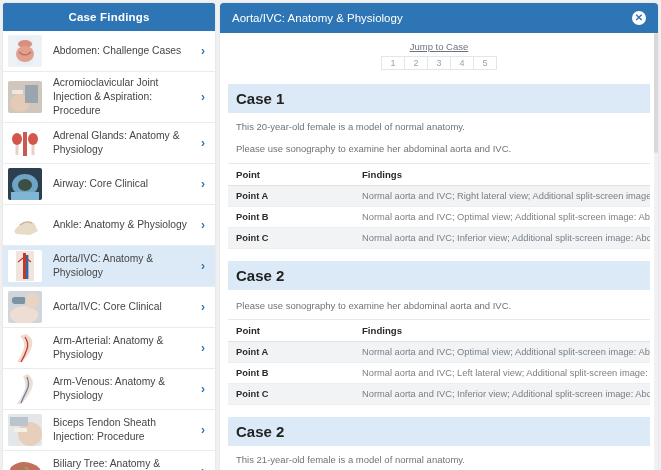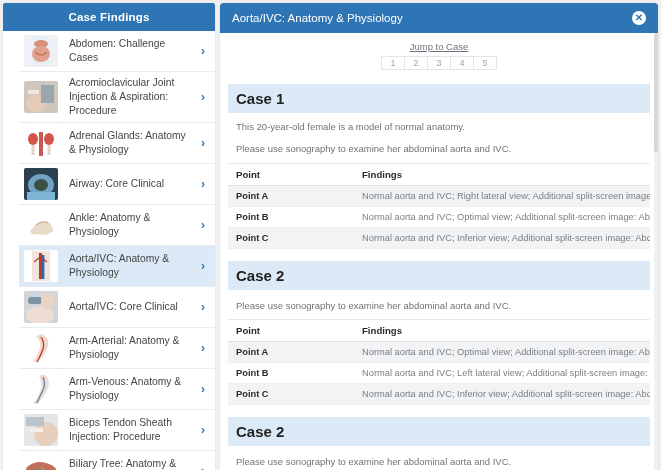--- a/index.html
+++ b/index.html
@@ -43,21 +43,20 @@
     text-align: center;
     padding: 8px 4px;
     border-radius: 3px 3px 0 0;
     letter-spacing: .2px;
     flex: none;
   }
   .sidebar-list {
     flex: 1;
     overflow: hidden;
     background: #fff;
-    padding-left: 16px;
   }
   .case-item {
     display: flex;
     align-items: center;
     padding: 4px 6px 4px 5px;
     border-bottom: 1px solid #e9ecef;
     min-height: 32px;
     background: #ffffff;
     box-sizing: border-box;
   }
@@ -433,20 +432,21 @@
                 </tr>
                 <tr class="alt">
                   <td class="pt">Point C</td>
                   <td>Normal aorta and IVC; Inferior view; Additional split-screen image: Abdominal CT</td>
                 </tr>
               </tbody>
             </table>
           </div>
           <div class="case-block">
             <div class="case-title">Case 2</div>
+            <div class="case-desc">This 21-year-old female is a model of normal anatomy.</div>
             <div class="case-instr">Please use sonography to examine her abdominal aorta and IVC.</div>
           </div>
         </div>
     </div>
     <div class="scrollbar-v">
       <div class="scrollbar-thumb"></div>
     </div>
   </div>
 
 </div>

